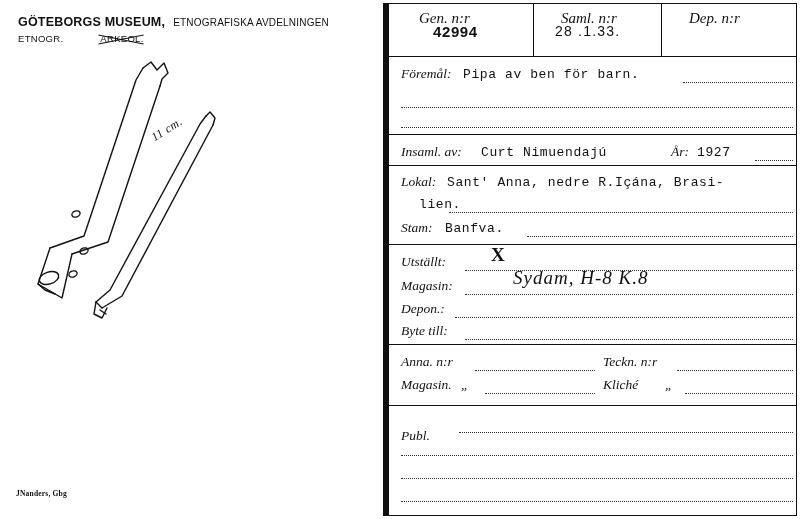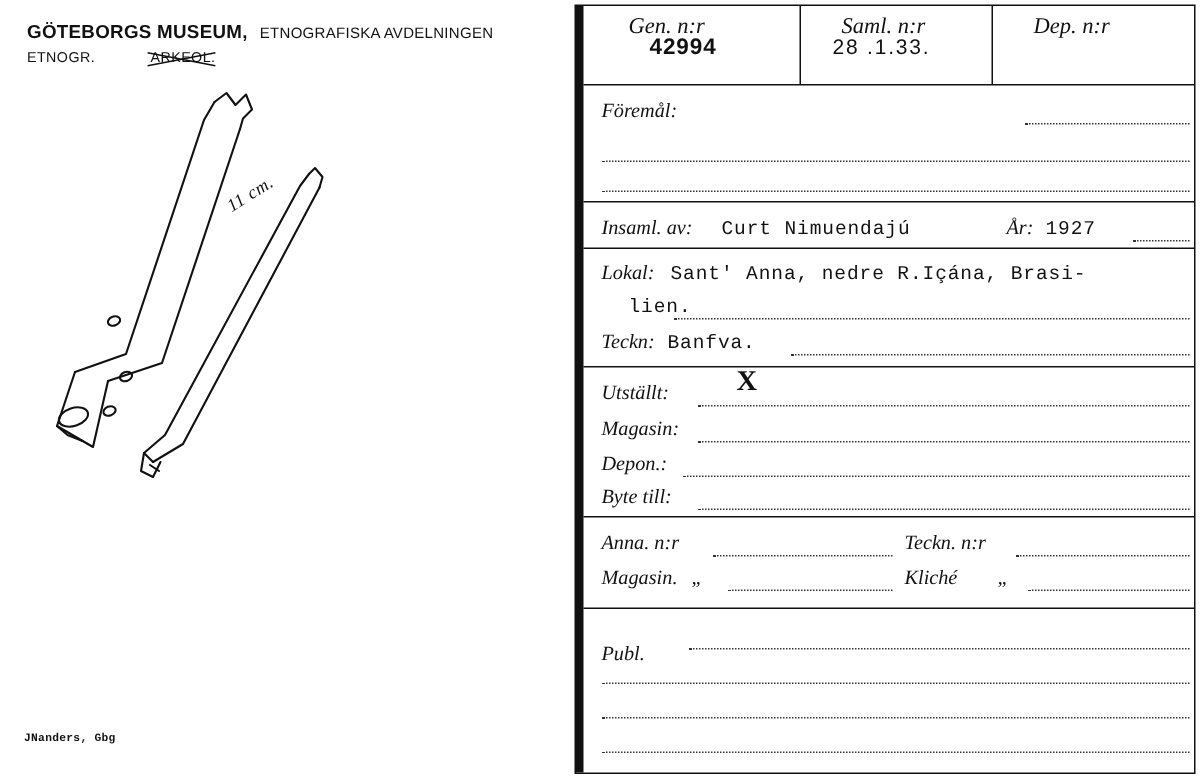--- a/index.html
+++ b/index.html
@@ -78,21 +78,21 @@
     font-family: "Liberation Serif", serif;
     font-size: 12px;
     font-style: italic;
     transform: rotate(-32deg);
     letter-spacing: 0.5px;
   }
 
   .photographer {
     position: absolute;
     left: 16px; top: 489px;
-    font-family: Liberation Mono, monospace;
+    font-family: Liberation Serif, serif;
     font-size: 7.5px;
     font-weight: bold;
     letter-spacing: 0.2px;
   }
 
   
   .card {
     position: absolute;
     left: 383px; top: 3px;
     width: 414px; height: 513px;
@@ -247,45 +247,47 @@
 
     <div class="hdr-cell" style="left:30px;">Gen. n:r</div>
     <div class="hdr-cell" style="left:172px;">Saml. n:r</div>
     <div class="hdr-cell" style="left:300px;">Dep. n:r</div>
 
     <div class="hdr-val" style="left:44px;">42994</div>
     <div class="hdr-val date" style="left:166px;">28 .1.33.</div>
     <div class="hdr-val" style="left:300px;"></div>
 
     <div class="row-label" style="left:12px; top:62px;">Föremål:</div>
+    <div class="row-value" style="left:74px; top:63px;">Pipa av ben för barn.</div>
     <div class="dots" style="left:294px; top:77px; width:110px;"></div>
     <div class="dots" style="left:12px; top:102px; width:392px;"></div>
     <div class="dots" style="left:12px; top:122px; width:392px;"></div>
 
     <div class="row-label" style="left:12px; top:140px;">Insaml. av:</div>
     <div class="row-value" style="left:92px; top:141px;">Curt Nimuendajú</div>
     <div class="row-label" style="left:282px; top:140px;">År:</div>
     <div class="row-value" style="left:308px; top:141px;">1927</div>
     <div class="dots" style="left:366px; top:155px; width:38px;"></div>
 
     <div class="row-label" style="left:12px; top:170px;">Lokal:</div>
     <div class="row-value" style="left:58px; top:171px;">Sant' Anna, nedre R.Içána, Brasi-</div>
     <div class="row-value" style="left:14px; top:193px;margin-left:16px;">lien.</div>
     <div class="dots" style="left:60px; top:207px; width:344px;"></div>
 
-    <div class="row-label" style="left:12px; top:216px;">Teckn:</div>
+    <div class="row-label" style="left:12px; top:216px;">Stam:</div>
     <div class="row-value" style="left:56px; top:217px;">Banfva.</div>
     <div class="dots" style="left:138px; top:231px; width:266px;"></div>
 
     <div class="row-label" style="left:12px; top:250px;">Utställt:</div>
     <div class="dots" style="left:76px; top:265px; width:328px;"></div>
     <div class="x-mark" style="left:102px; top:240px;">X</div>
 
     <div class="row-label" style="left:12px; top:274px;">Magasin:</div>
     <div class="dots" style="left:76px; top:289px; width:328px;"></div>
+    <div class="handwriting" style="left:124px; top:263px;">Sydam, H-8  K.8</div>
 
     <div class="row-label" style="left:12px; top:297px;">Depon.:</div>
     <div class="dots" style="left:66px; top:312px; width:338px;"></div>
 
     <div class="row-label" style="left:12px; top:319px;">Byte till:</div>
     <div class="dots" style="left:76px; top:334px; width:328px;"></div>
 
     <div class="row-label" style="left:12px; top:350px;">Anna. n:r</div>
     <div class="dots" style="left:86px; top:365px; width:120px;"></div>
     <div class="row-label" style="left:214px; top:350px;">Teckn. n:r</div>

